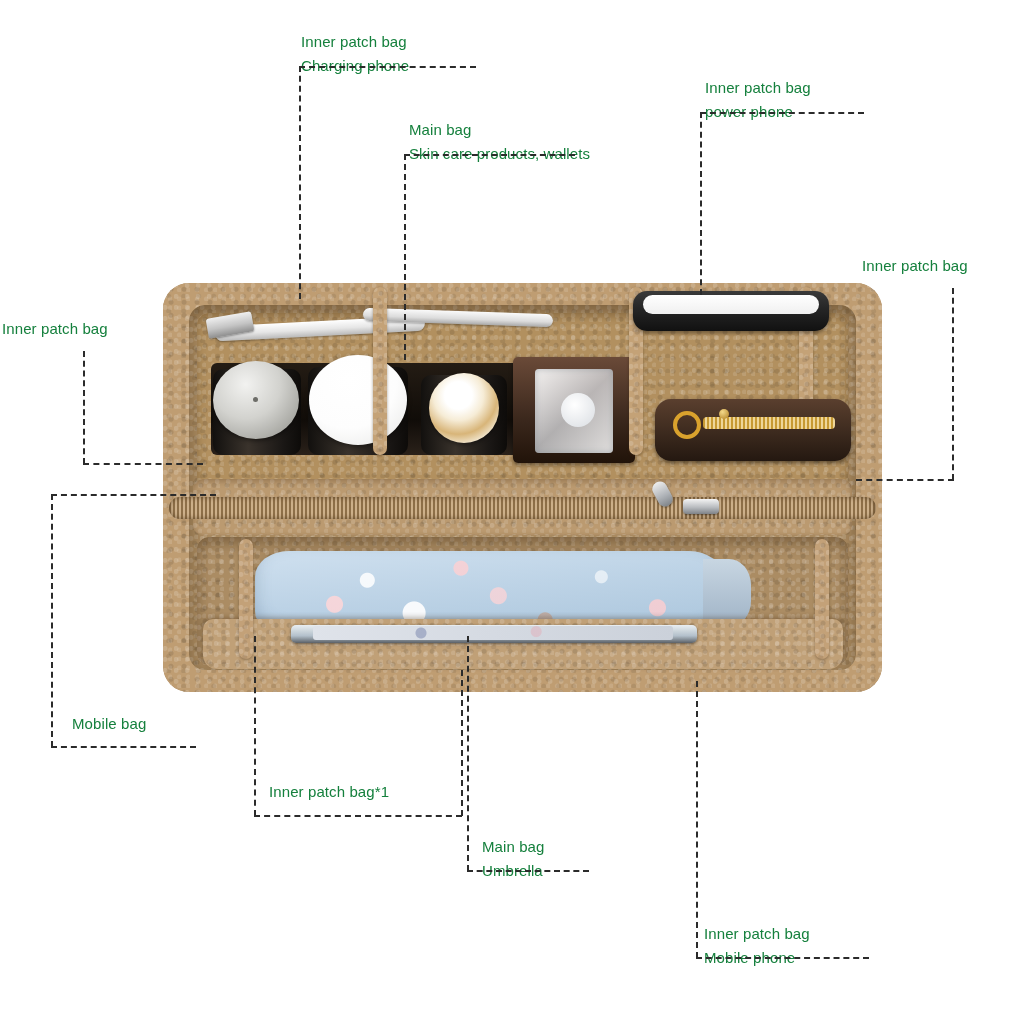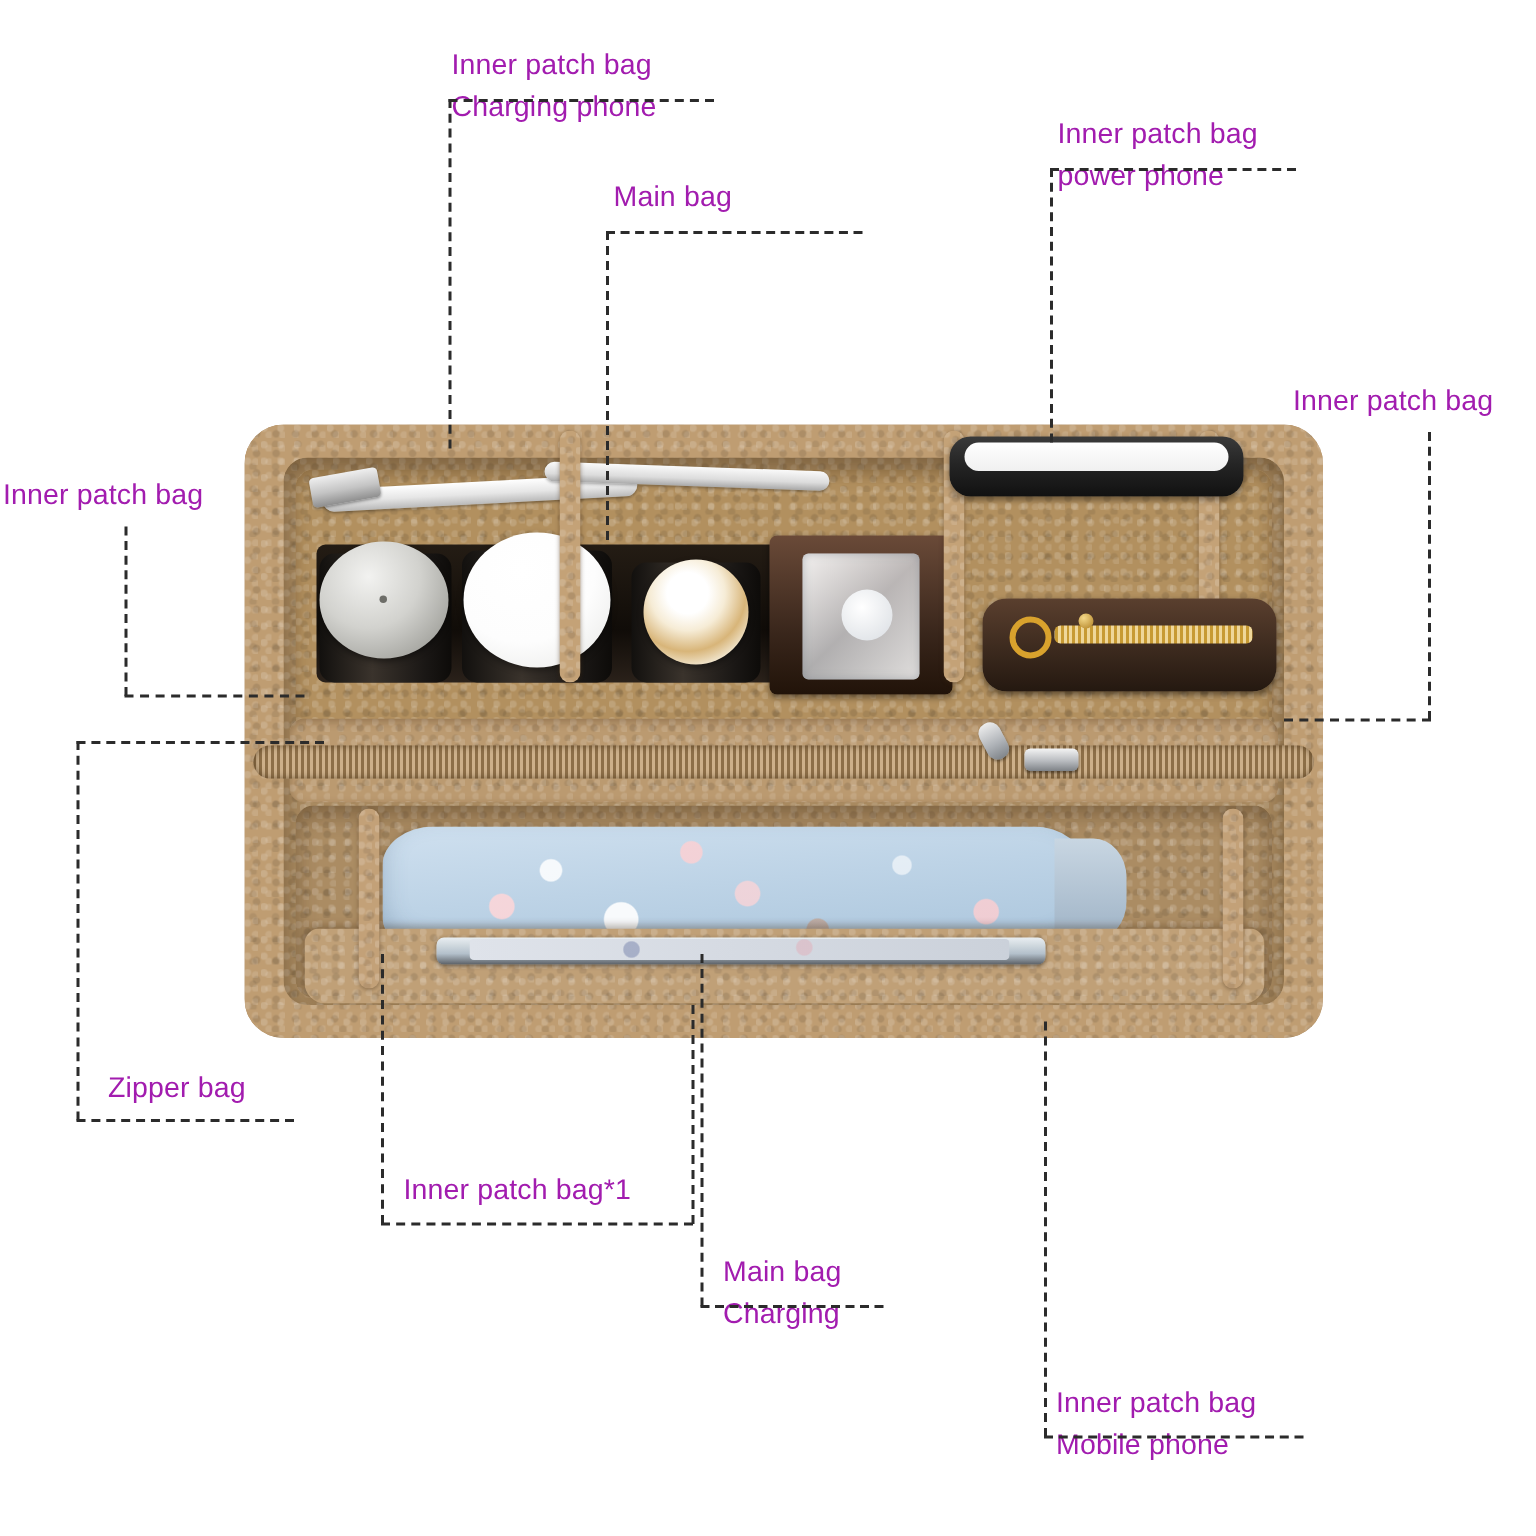--- a/index.html
+++ b/index.html
@@ -14,22 +14,22 @@
     position: relative;
     width: 1024px;
     height: 1024px;
     background: #ffffff;
     overflow: hidden;
   }
 
   
   .callout {
     position: absolute;
-    color: #a21caf;
-    font-size: 19px;
+    color: #15803d;
+    font-size: 15px;
     line-height: 1.18;
     white-space: nowrap;
     letter-spacing: .1px;
   }
   .callout .ttl { display: block; }
   .callout .sub { display: block; margin-top: 6px; }
 
   
   .lead-v, .lead-h {
     position: absolute;
@@ -370,20 +370,21 @@
 
   <div class="callout" style="left:301px;top:33px;">
     <span class="ttl">Inner patch bag</span>
     <span class="sub">Charging phone</span>
   </div>
   <div class="lead-h" style="left:299px;top:66px;width:177px;"></div>
   <div class="lead-v" style="left:299px;top:66px;height:233px;"></div>
 
   <div class="callout" style="left:409px;top:121px;">
     <span class="ttl">Main bag</span>
+    <span class="sub">Skin care products, wallets</span>
   </div>
   <div class="lead-h" style="left:404px;top:154px;width:171px;"></div>
   <div class="lead-v" style="left:404px;top:154px;height:206px;"></div>
 
   <div class="callout" style="left:705px;top:79px;">
     <span class="ttl">Inner patch bag</span>
     <span class="sub">power phone</span>
   </div>
   <div class="lead-h" style="left:700px;top:112px;width:164px;"></div>
   <div class="lead-v" style="left:700px;top:112px;height:183px;"></div>
@@ -394,36 +395,36 @@
   <div class="lead-v" style="left:952px;top:288px;height:192px;"></div>
   <div class="lead-h" style="left:856px;top:479px;width:98px;"></div>
 
   <div class="callout" style="left:2px;top:320px;">
     <span class="ttl">Inner patch bag</span>
   </div>
   <div class="lead-v" style="left:83px;top:351px;height:113px;"></div>
   <div class="lead-h" style="left:83px;top:463px;width:120px;"></div>
 
   <div class="callout" style="left:72px;top:715px;">
-    <span class="ttl">Zipper bag</span>
+    <span class="ttl">Mobile bag</span>
   </div>
   <div class="lead-h" style="left:51px;top:494px;width:165px;"></div>
   <div class="lead-v" style="left:51px;top:494px;height:253px;"></div>
   <div class="lead-h" style="left:51px;top:746px;width:145px;"></div>
 
   <div class="callout" style="left:269px;top:783px;">
     <span class="ttl">Inner patch bag*1</span>
   </div>
   <div class="lead-v" style="left:254px;top:636px;height:180px;"></div>
   <div class="lead-h" style="left:254px;top:815px;width:208px;"></div>
   <div class="lead-v" style="left:461px;top:670px;height:146px;"></div>
 
   <div class="callout" style="left:482px;top:838px;">
     <span class="ttl">Main bag</span>
-    <span class="sub">Charging</span>
+    <span class="sub">Umbrella</span>
   </div>
   <div class="lead-v" style="left:467px;top:636px;height:235px;"></div>
   <div class="lead-h" style="left:467px;top:870px;width:122px;"></div>
 
   <div class="callout" style="left:704px;top:925px;">
     <span class="ttl">Inner patch bag</span>
     <span class="sub">Mobile phone</span>
   </div>
   <div class="lead-v" style="left:696px;top:681px;height:277px;"></div>
   <div class="lead-h" style="left:696px;top:957px;width:173px;"></div>

